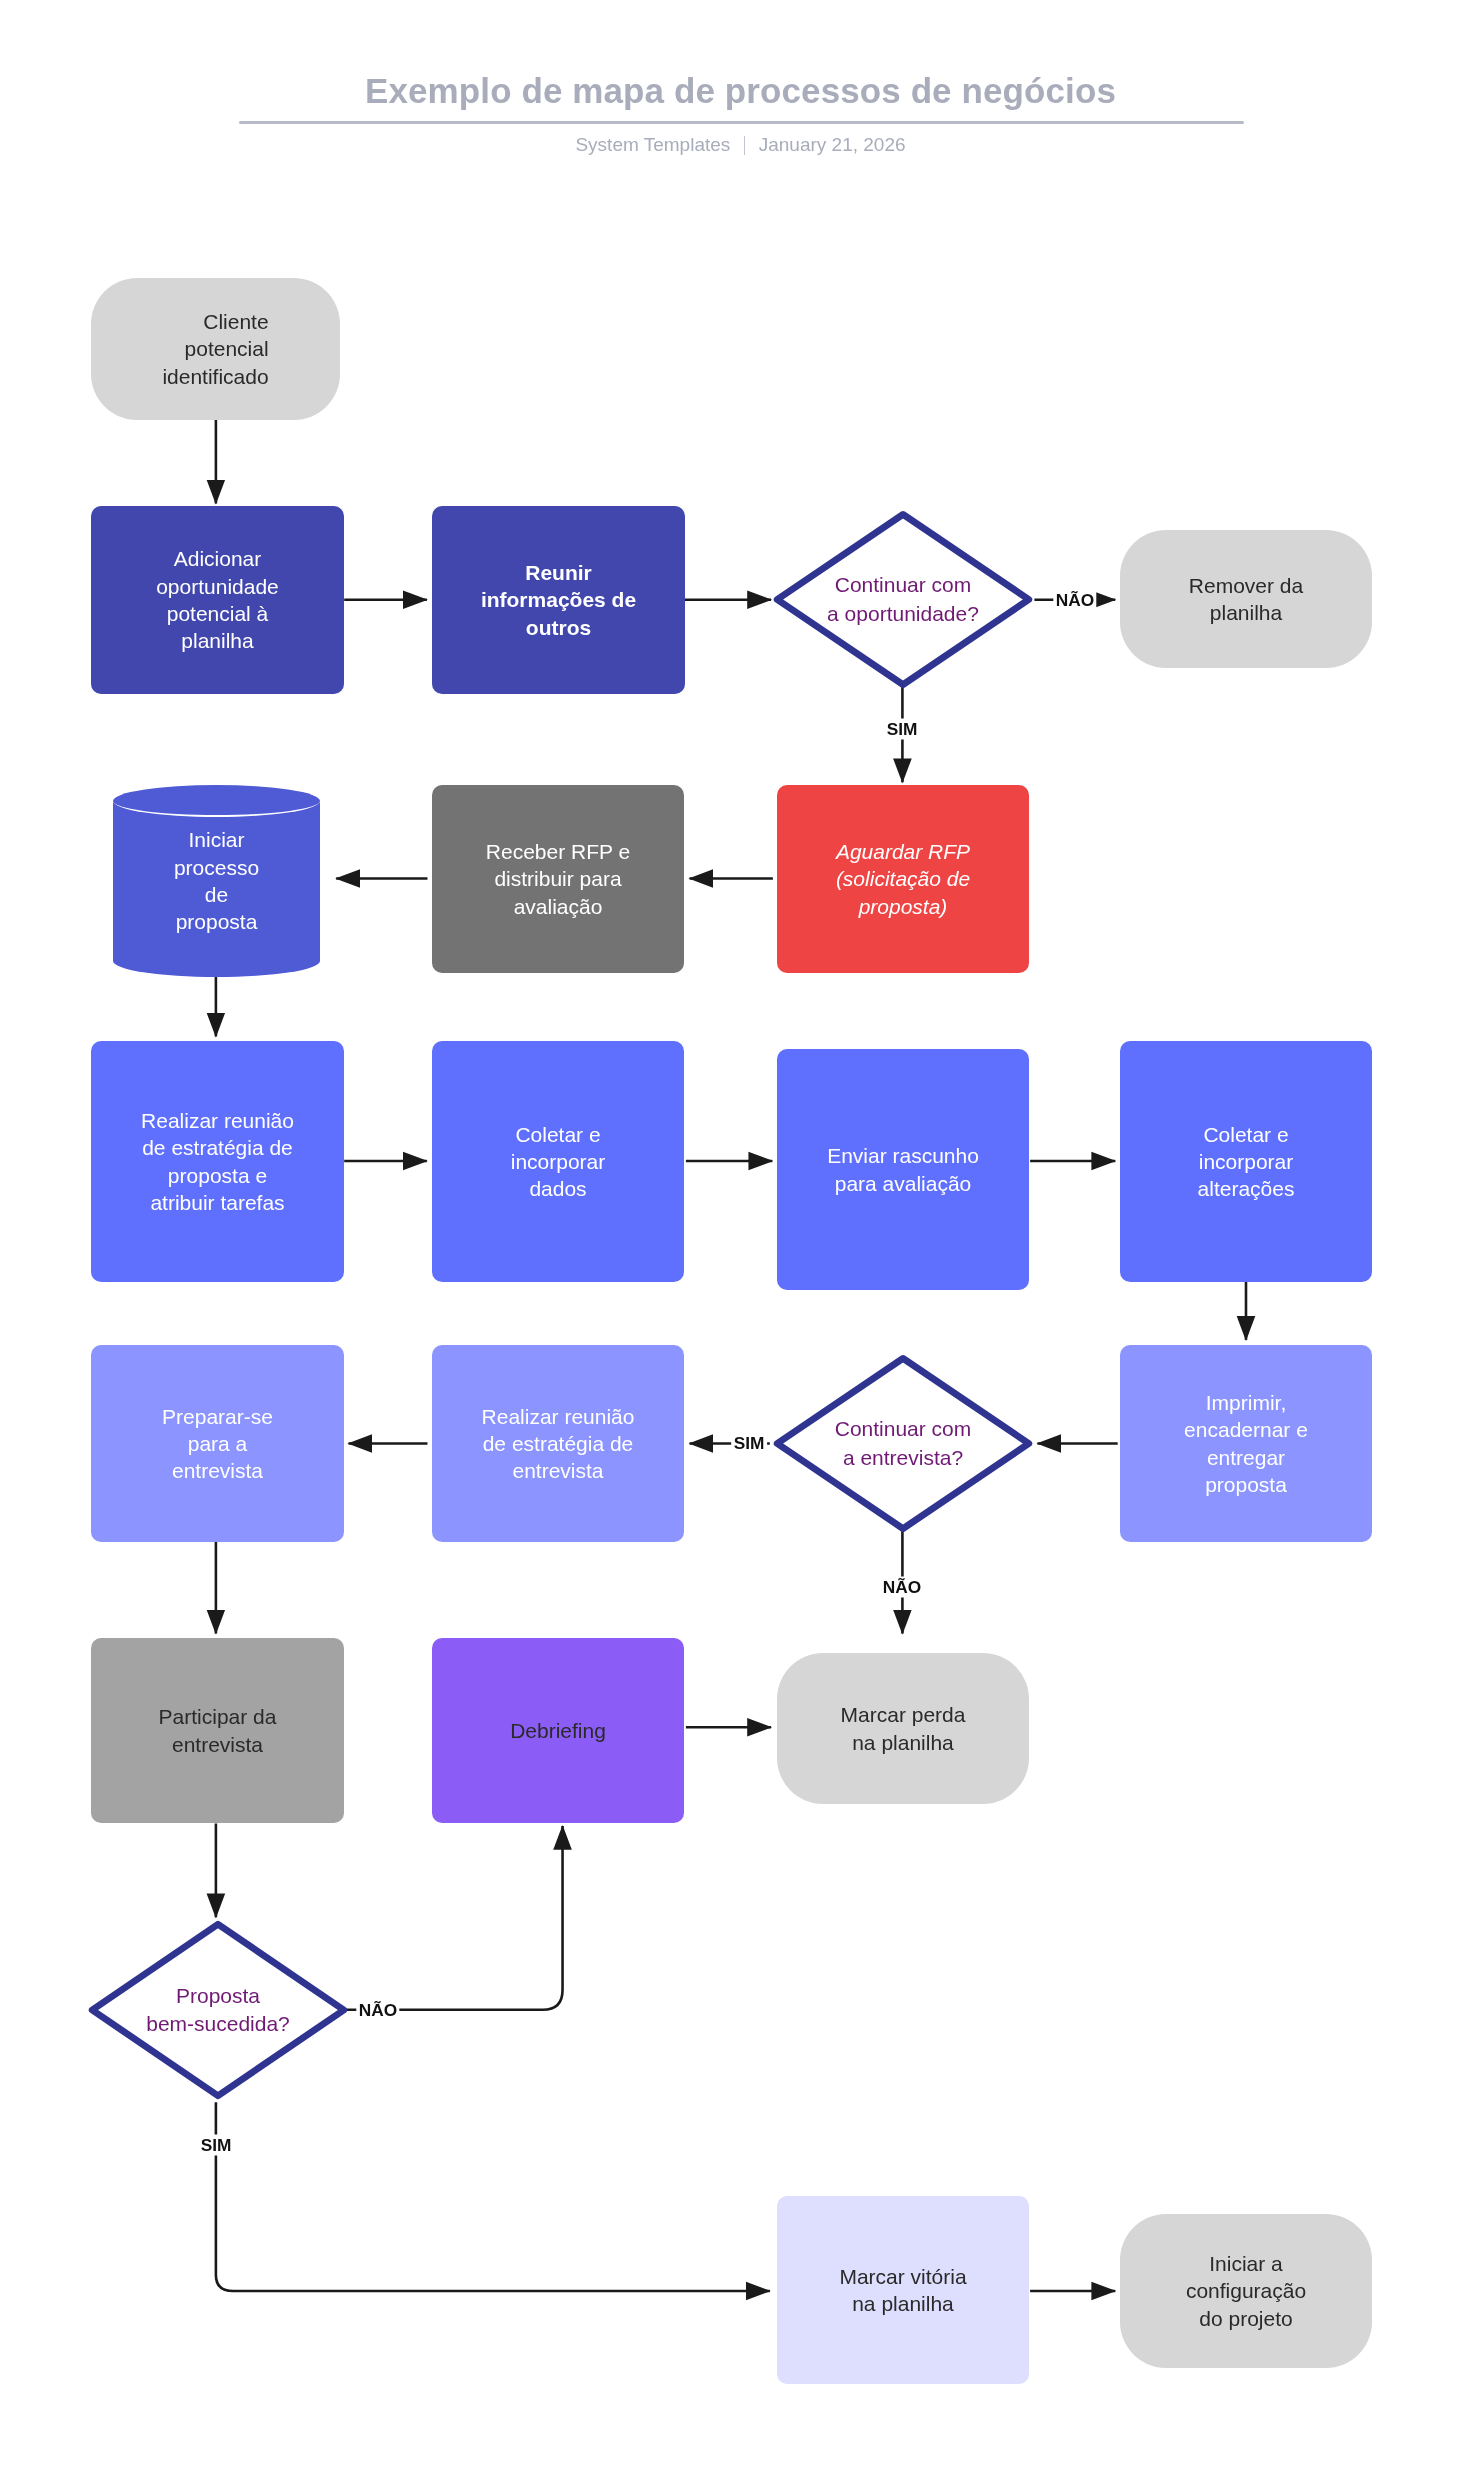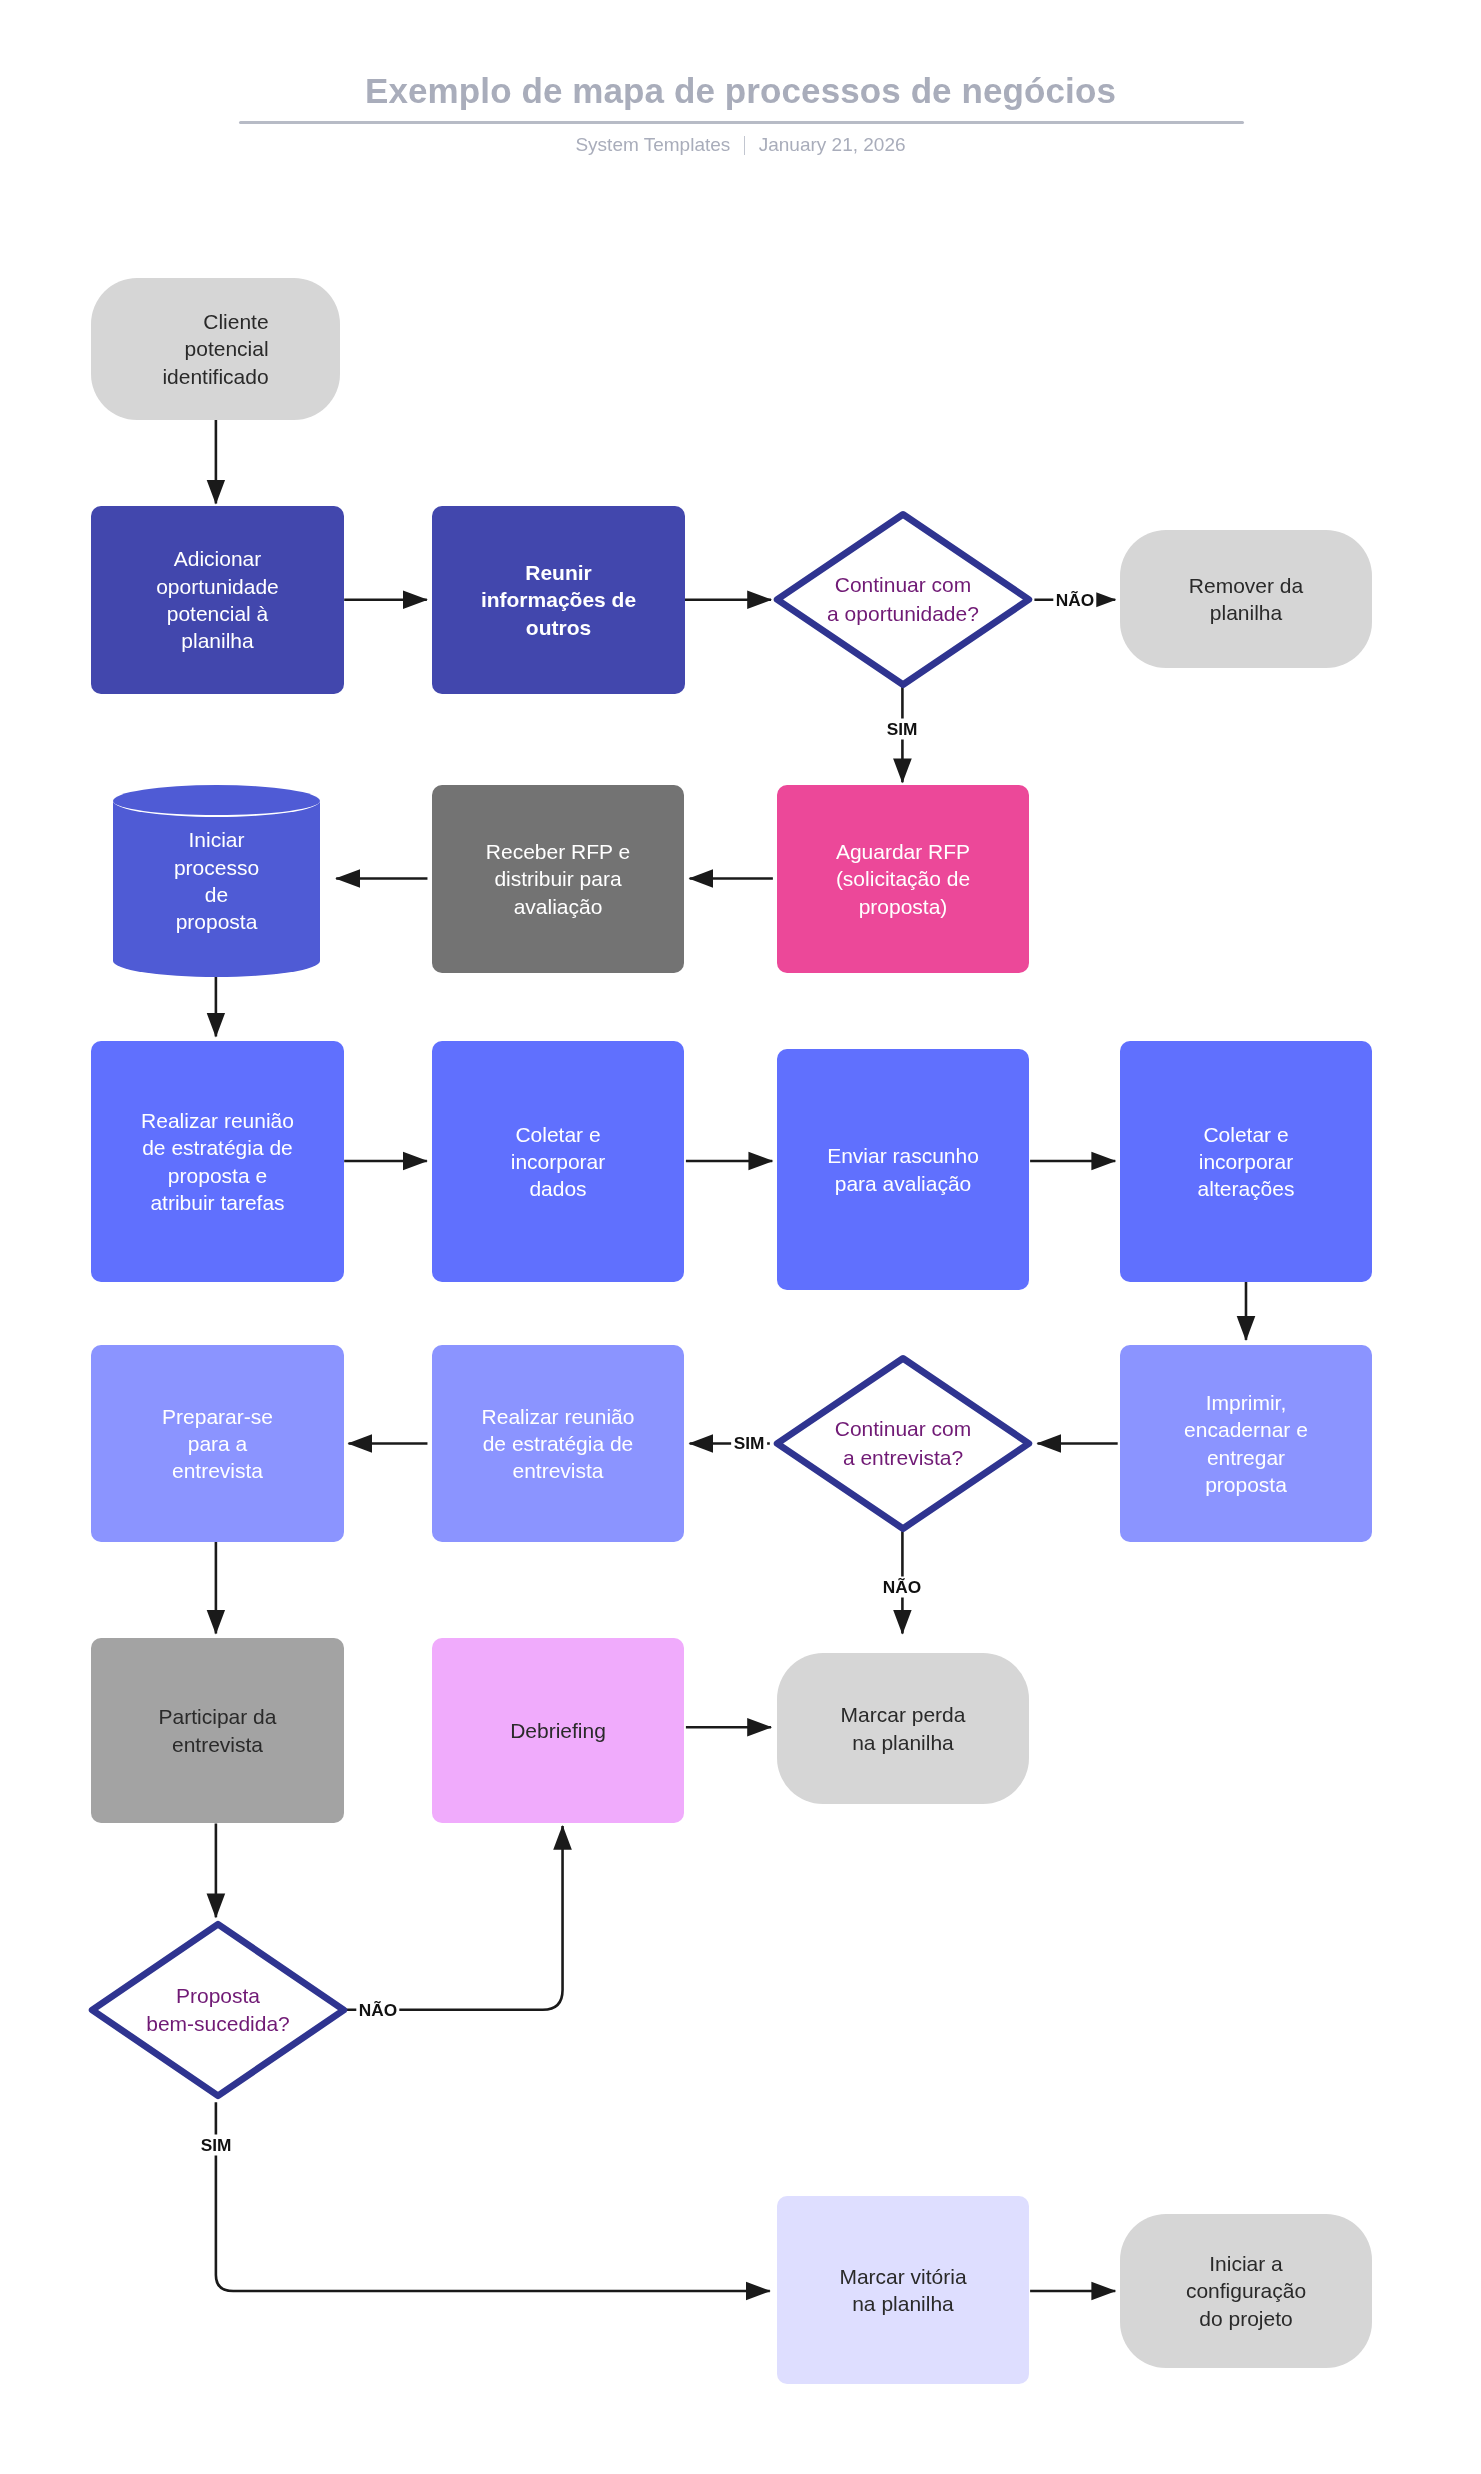--- a/index.html
+++ b/index.html
@@ -151,21 +151,21 @@
     </svg>
     <div class="d-label">Continuar com
 a oportunidade?</div>
   </div>
 
   <div class="node shape-terminator" style="left:1120px;top:530px;width:252px;height:138px;">
     <span>Remover da
 planilha</span>
   </div>
 
-  <div class="node shape-process t-light" style="left:777px;top:785px;width:252px;height:188px;background:#ec4899;">
+  <div class="node shape-process t-light" style="left:777px;top:785px;width:252px;height:188px;background:#ef4444;font-style:italic;">
     <span>Aguardar RFP
 (solicitação de
 proposta)</span>
   </div>
 
   <div class="node shape-process t-light" style="left:432px;top:785px;width:252px;height:188px;background:#737373;">
     <span>Receber RFP e
 distribuir para
 avaliação</span>
   </div>
@@ -229,21 +229,21 @@
     <span>Preparar-se
 para a
 entrevista</span>
   </div>
 
   <div class="node shape-process t-dark" style="left:91px;top:1638px;width:253px;height:185px;background:#a3a3a3;">
     <span>Participar da
 entrevista</span>
   </div>
 
-  <div class="node shape-process t-dark" style="left:432px;top:1638px;width:252px;height:185px;background:#f0abfc;">
+  <div class="node shape-process t-dark" style="left:432px;top:1638px;width:252px;height:185px;background:#8b5cf6;">
     <span>Debriefing</span>
   </div>
 
   <div class="node shape-terminator" style="left:777px;top:1653px;width:252px;height:151px;">
     <span>Marcar perda
 na planilha</span>
   </div>
 
   <div class="shape-decision" style="left:86px;top:1918px;width:264px;height:184px;">
     <svg viewBox="0 0 428 298" xmlns="http://www.w3.org/2000/svg">

